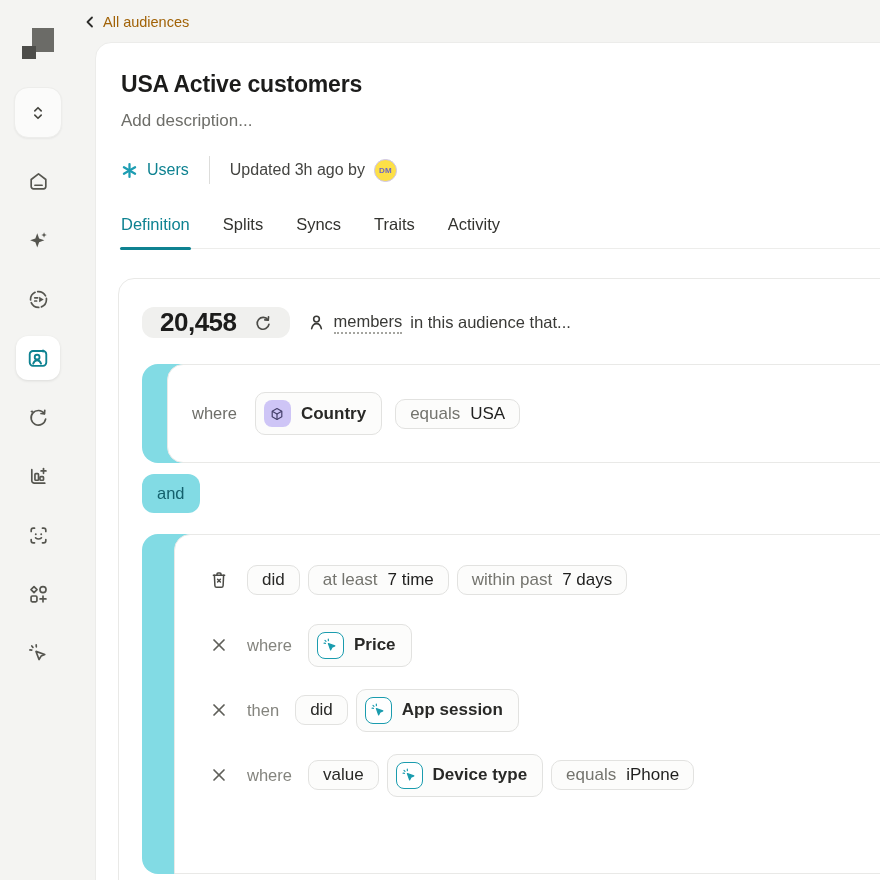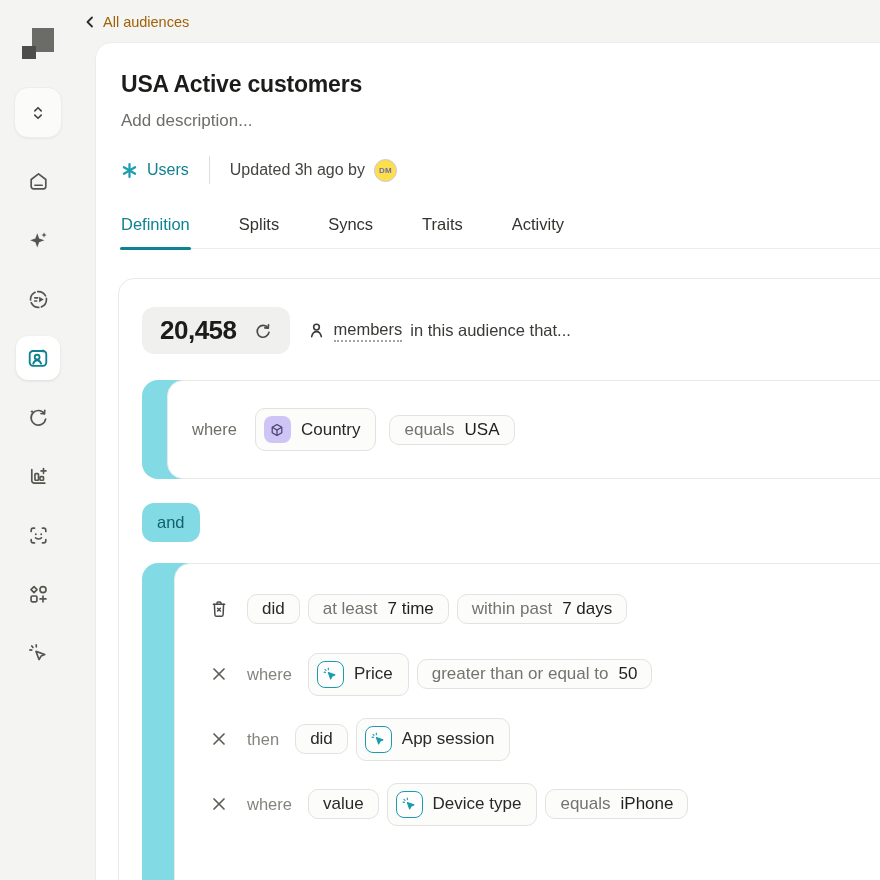--- a/index.html
+++ b/index.html
@@ -42,32 +42,32 @@
   .meta-row { margin:25px 0 0 25px; display:flex; align-items:center; height:28px; }
   .entity { display:flex; align-items:center; gap:9px; font-size:16px; font-weight:500; color:#0e8291; cursor:pointer; }
   .meta-divider { width:1px; height:28px; background:#dddddb; margin:0 20px; }
   .updated { font-size:16px; color:#454542; margin-right:9px; }
   .avatar {
     width:23px; height:23px; border-radius:50%; background:#fde047; border:1px solid #ccc5f1;
     display:flex; align-items:center; justify-content:center;
     font-size:8px; font-weight:700; color:#6d66c2; letter-spacing:.2px;
   }
 
-  .tabs { margin:31px 0 0 24px; display:flex; gap:47px; border-bottom:1px solid #ededeb; width:760px; }
+  .tabs { margin:31px 0 0 24px; display:flex; gap:31px; border-bottom:1px solid #ededeb; width:760px; }
   .tab { font-size:16.5px; color:#33332f; padding:0 1px 14px 1px; cursor:pointer; position:relative; }
   .tab.active { color:#0e8291; font-weight:500; }
   .tab.active::after { content:""; position:absolute; left:0; right:0; bottom:-2px; height:3.5px; border-radius:3px; background:#0e8291; }
 
   
   .def-card {
     margin:29px 0 0 22px; width:1000px; height:760px;
     background:#fff; border:1px solid #e9e9e7; border-radius:16px;
   }
   .stat-row { margin:28px 0 0 23px; display:flex; align-items:center; gap:17px; }
-  .stat-pill { display:flex; align-items:center; gap:16px; background:#f0f0ee; border-radius:12px; padding:8px 18px; }
+  .stat-pill { display:flex; align-items:center; gap:16px; background:#f0f0ee; border-radius:12px; padding:0 18px; }
   .stat-number { font-size:26px; font-weight:700; letter-spacing:-.5px; color:#1c1c1b; }
   .refresh-btn { display:flex; align-items:center; cursor:pointer; }
   .members-phrase { display:flex; align-items:center; gap:8px; font-size:16.5px; color:#3a3a37; }
   .members-word { border-bottom:2px dotted #a5a5a0; padding-bottom:1px; cursor:pointer; }
 
   .cond-group { background:#82dbe4; border-radius:16px; position:relative; }
   .group-1 { margin:26px 0 0 23px; width:960px; }
   .group-2 { margin:21px 0 0 23px; width:960px; height:340px; }
   .cond-card { background:#fff; border:1px solid #e9e9e7; border-radius:16px 0 0 16px; }
   .group-1 .cond-card { margin-left:25px; padding:27px 24px; display:flex; align-items:center; gap:13px; }
@@ -77,30 +77,30 @@
   .cond-row { display:flex; align-items:center; gap:16px; margin:0 0 19px 32px; min-height:46px; }
   .row-icon { width:24px; display:flex; justify-content:center; align-items:center; cursor:pointer; }
   .row-kw { font-size:16.5px; color:#84847e; }
   .chips { display:flex; align-items:center; gap:8px; }
 
   .chip {
     display:inline-flex; align-items:center; gap:10px;
     background:#fcfcfb; border:1px solid #e2e2e0; border-radius:10px;
     padding:4px 14px; font-size:17px; color:#29292- ; color:#292927; cursor:pointer; white-space:nowrap;
   }
-  .chip.has-icon { padding:7px 15px 7px 8px; }
+  .chip.has-icon { padding:7px 15px 7px 8px;font-weight:bold; }
   .chip .light { color:#74746e; }
   .chip .bold { color:#1f1f1e; font-weight:500; }
   .badge { width:27px; height:27px; border-radius:8px; display:flex; align-items:center; justify-content:center; flex:0 0 auto; }
   .badge.purple { background:#cec5f6; color:#45406b; }
   .badge.teal-fill { background:#7fd9e2; color:#0b6472; }
   .badge.teal-line { background:#fff; border:1.5px solid #1a9cae; color:#1a9cae; }
 
   .and-badge {
-    display:inline-block; margin:24px 0 0 23px; background:#82dbe4; color:#14616d;
+    display:inline-block; margin:11px 0 0 23px; background:#82dbe4; color:#14616d;
     font-size:16.5px; font-weight:500; padding:10px 15px; border-radius:12px; cursor:pointer;
   }
 
   svg { display:block; }
 </style>
 </head>
 <body>
 
 <div class="sidebar">
   <div class="logo">
@@ -338,24 +338,20 @@
               <span class="badge teal-line">
                 <svg width="16" height="16" viewBox="0 0 16 16" fill="none" stroke="currentColor" stroke-width="1.2" stroke-linecap="round" stroke-linejoin="round">
                   <path d="M6.4 6.6 L12.8 8.9 L10 10.2 L8.6 12.9 Z" fill="currentColor"></path>
                   <line x1="3" y1="3.3" x2="4" y2="4.3"></line>
                   <line x1="6.3" y1="2.2" x2="6.4" y2="3.6"></line>
                   <line x1="2.1" y1="6.2" x2="3.5" y2="6.3"></line>
                 </svg>
               </span>
               <span>Price</span>
             </div>
-            <div class="chip">
-              <span class="light">greater than or equal to</span>
-              <span class="bold">50</span>
-            </div>
           </div>
         </div>
 
         <div class="cond-row">
           <span class="row-icon">
             <svg width="20" height="20" viewBox="0 0 20 20" fill="none" stroke="#5f5f5a" stroke-width="1.7" stroke-linecap="round">
               <line x1="5" y1="5" x2="15" y2="15"></line>
                 <line x1="15" y1="5" x2="5" y2="15"></line>
             </svg>
           </span>

